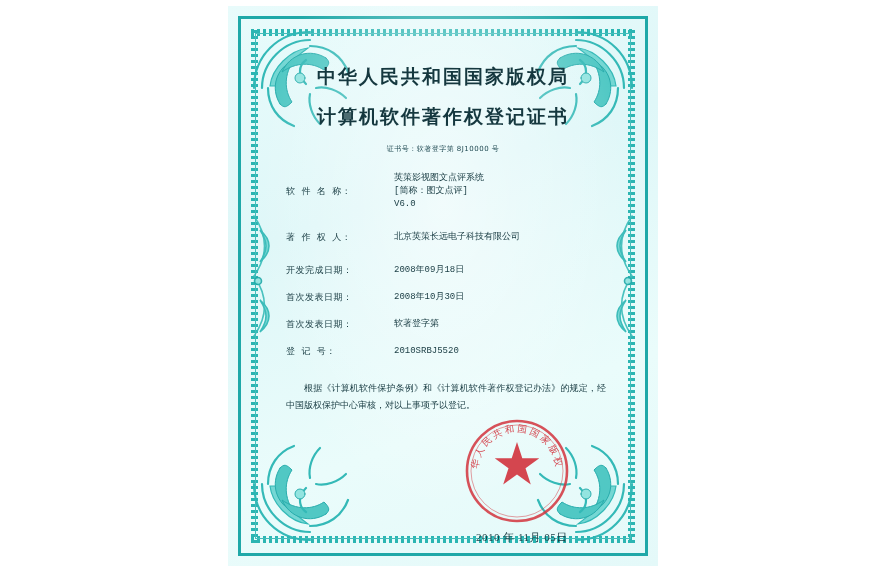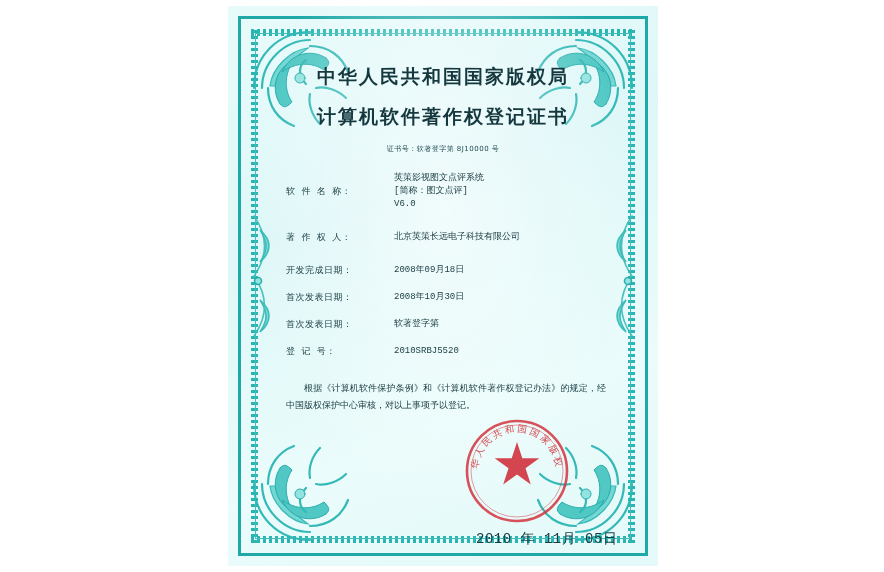--- a/index.html
+++ b/index.html
@@ -182,23 +182,23 @@
     top: 62px;
     font-size: 7.5px;
     line-height: 1.45;
     letter-spacing: 0.3px;
   }
 
   .sign-date {
     position: absolute;
     left: 248px;
     top: 524px;
-    font-size: 14px;
+    font-size: 11px;
     color: #183b42;
-    font-family: Liberation Mono, monospace;
+    font-family: Liberation Serif, serif;
     letter-spacing: 0.5px;
     z-index: 9;
   }
 </style>
 </head>
 <body>
 
 <div class="page">
 
   <div class="cert">

